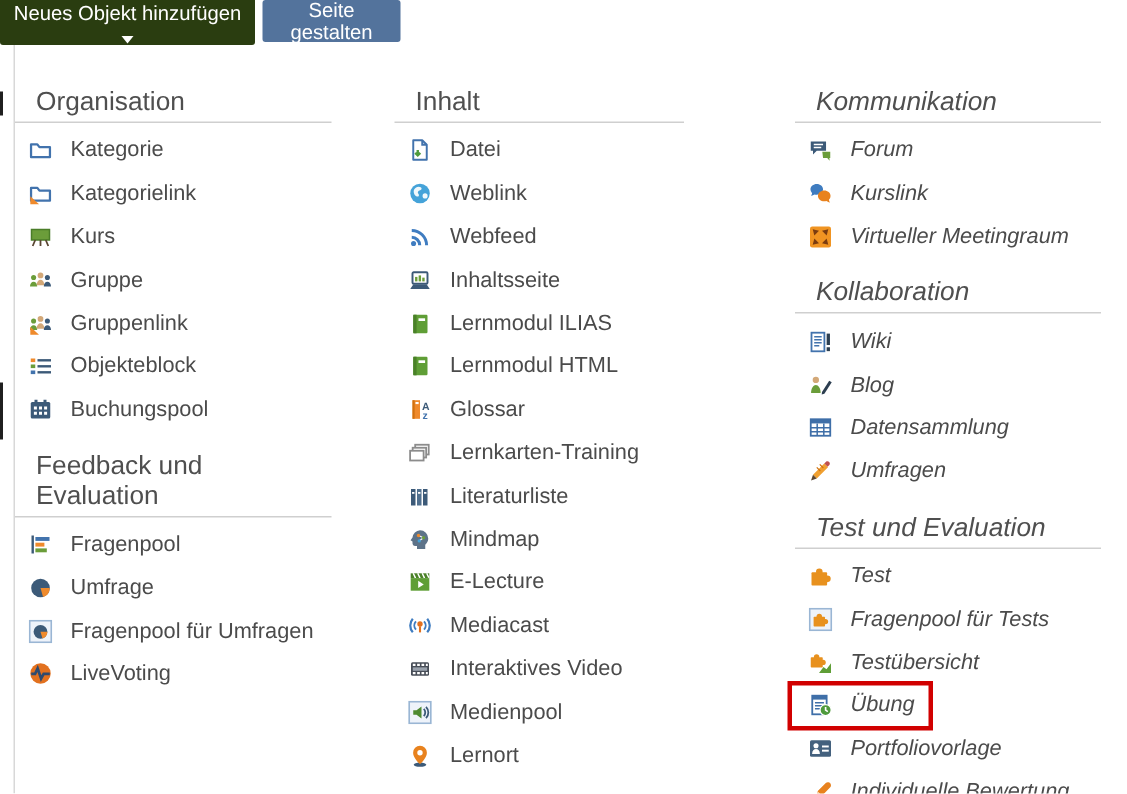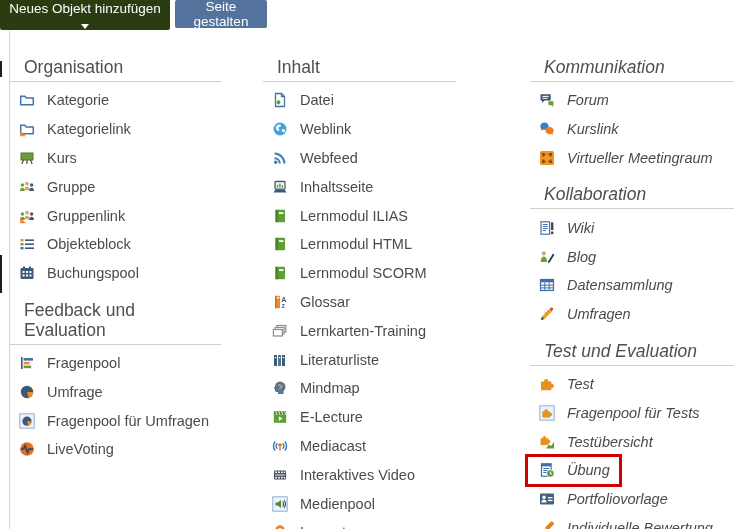--- a/index.html
+++ b/index.html
@@ -251,30 +251,20 @@
                 <rect x="3.5" y="1.8" width="9.5" height="12.4" rx="0.8" fill="#5f9e36"></rect>
                 <rect x="3.5" y="1.8" width="2.2" height="12.4" fill="#4a8128"></rect>
                 <rect x="7" y="4.2" width="4.4" height="1.8" fill="#fff"></rect>
               </svg>
             </span>
             <span class="label">Lernmodul HTML</span>
           </div>
           <div class="item">
             <span class="icon">
               <svg viewBox="0 0 16 16" xmlns="http://www.w3.org/2000/svg">
-                <rect x="3.5" y="1.8" width="9.5" height="12.4" rx="0.8" fill="#5f9e36"></rect>
-                <rect x="3.5" y="1.8" width="2.2" height="12.4" fill="#4a8128"></rect>
-                <rect x="7" y="4.2" width="4.4" height="1.8" fill="#fff"></rect>
-              </svg>
-            </span>
-            <span class="label">Lernmodul SCORM</span>
-          </div>
-          <div class="item">
-            <span class="icon">
-              <svg viewBox="0 0 16 16" xmlns="http://www.w3.org/2000/svg">
                 <rect x="3" y="1.8" width="5" height="12.4" fill="#ef8a2c"></rect>
                 <rect x="3" y="1.8" width="1.4" height="12.4" fill="#d0710f"></rect>
                 <rect x="5" y="3" width="2.1" height="1.4" fill="#fff"></rect>
                 <text x="9.3" y="8" font-size="7" fill="#3c5a78" font-weight="bold" font-family="sans-serif">A</text>
                 <text x="9.6" y="14.4" font-size="7" fill="#4273ad" font-weight="bold" font-family="sans-serif">z</text>
               </svg>
             </span>
             <span class="label">Glossar</span>
           </div>
           <div class="item">

